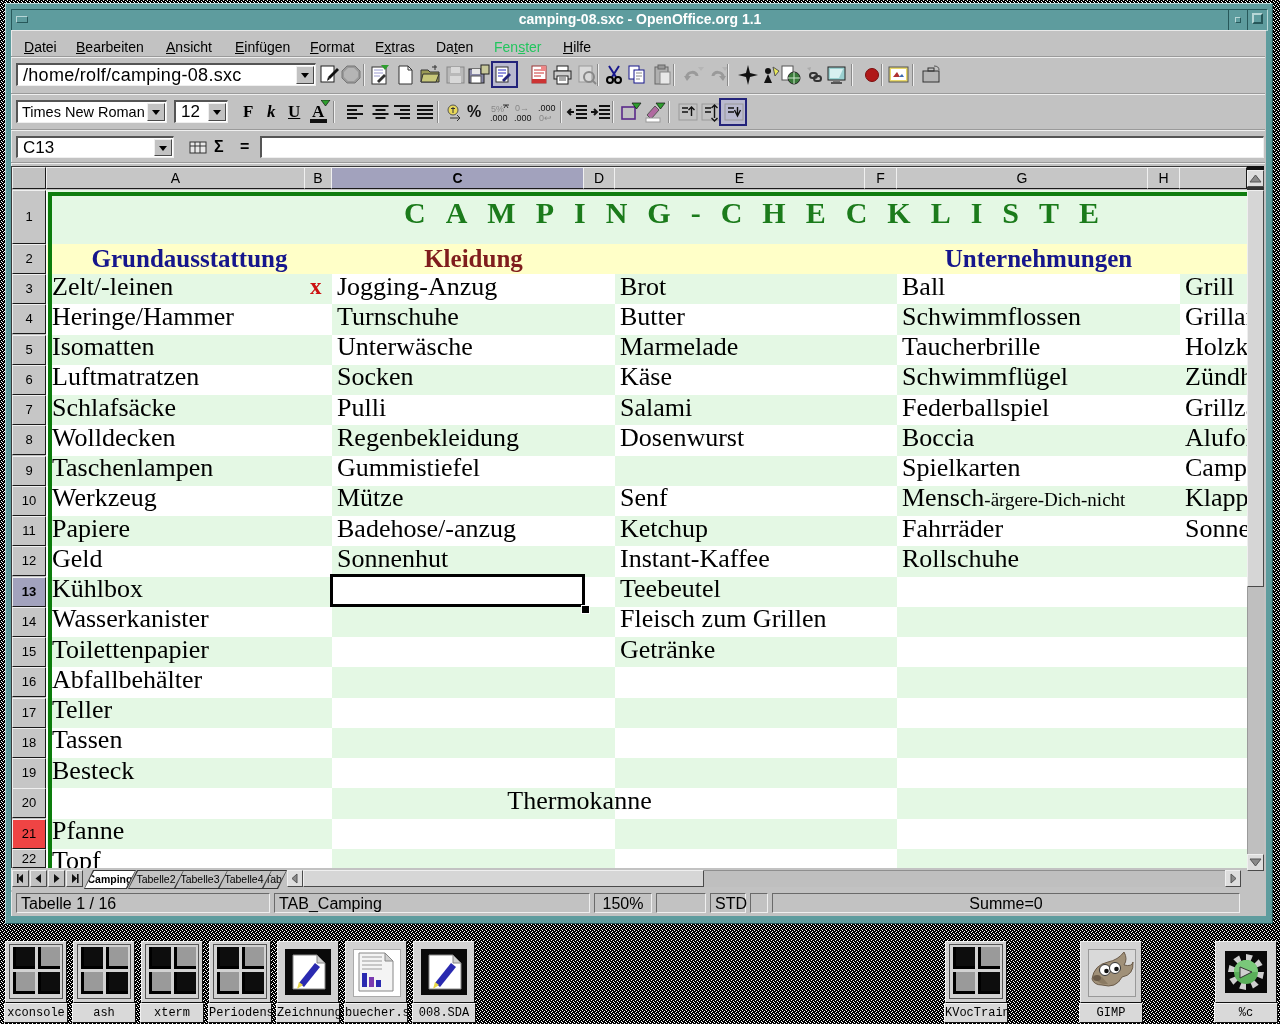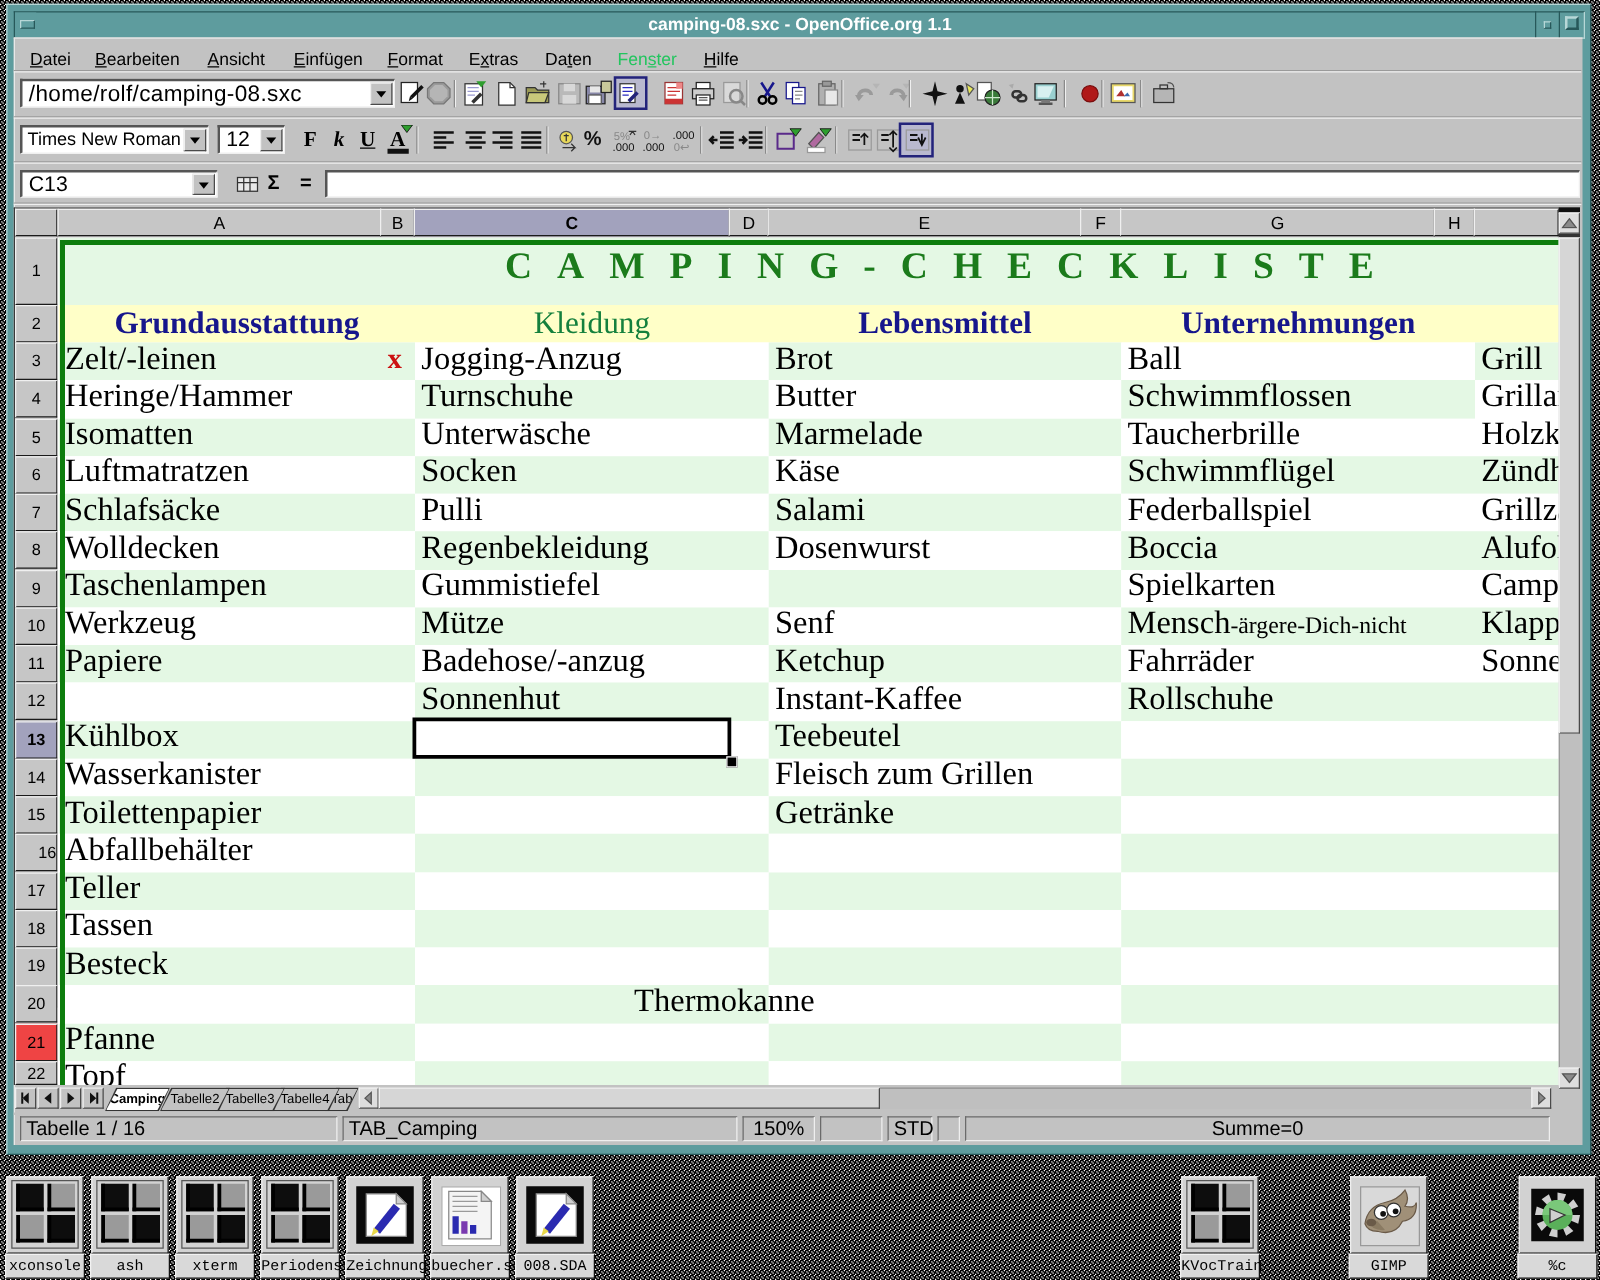--- a/index.html
+++ b/index.html
@@ -304,34 +304,33 @@
 <div class="rowhdr" style="top:364.8px;height:30.2px;background:#c6c6c6;font-weight:normal;line-height:28px;">6</div>
 <div class="rowhdr" style="top:395.0px;height:30.2px;background:#c6c6c6;font-weight:normal;line-height:28px;">7</div>
 <div class="rowhdr" style="top:425.2px;height:30.2px;background:#c6c6c6;font-weight:normal;line-height:28px;">8</div>
 <div class="rowhdr" style="top:455.5px;height:30.2px;background:#c6c6c6;font-weight:normal;line-height:28px;">9</div>
 <div class="rowhdr" style="top:485.8px;height:30.2px;background:#c6c6c6;font-weight:normal;line-height:28px;">10</div>
 <div class="rowhdr" style="top:516.0px;height:30.2px;background:#c6c6c6;font-weight:normal;line-height:28px;">11</div>
 <div class="rowhdr" style="top:546.2px;height:30.2px;background:#c6c6c6;font-weight:normal;line-height:28px;">12</div>
 <div class="rowhdr" style="top:576.5px;height:30.2px;background:#a2a2bd;font-weight:bold;line-height:28px;">13</div>
 <div class="rowhdr" style="top:606.8px;height:30.2px;background:#c6c6c6;font-weight:normal;line-height:28px;">14</div>
 <div class="rowhdr" style="top:637.0px;height:30.2px;background:#c6c6c6;font-weight:normal;line-height:28px;">15</div>
-<div class="rowhdr" style="top:667.2px;height:30.2px;background:#c6c6c6;font-weight:normal;line-height:28px;text-align:right;">16</div>
+<div class="rowhdr" style="top:667.2px;height:30.2px;background:#c6c6c6;font-weight:normal;line-height:28px;">16</div>
 <div class="rowhdr" style="top:697.5px;height:30.2px;background:#c6c6c6;font-weight:normal;line-height:28px;">17</div>
 <div class="rowhdr" style="top:727.8px;height:30.2px;background:#c6c6c6;font-weight:normal;line-height:28px;">18</div>
 <div class="rowhdr" style="top:758.0px;height:48px;background:#c6c6c6;font-weight:normal;line-height:28px;">19</div>
 <div class="rowhdr" style="top:788.2px;height:30.2px;background:#c6c6c6;font-weight:normal;line-height:28px;">20</div>
 <div class="rowhdr" style="top:818.5px;height:30.2px;background:#ef4444;font-weight:normal;line-height:28px;">21</div>
 <div class="rowhdr" style="top:848.8px;height:19.2px;background:#c6c6c6;font-weight:normal;line-height:17px;">22</div>
 <div class="abs" style="left:46px;top:190px;width:1201px;height:678px;background:#fff;overflow:hidden;" id="grid">
 <div class="abs" style="left:1px;top:0;width:1200px;height:54px;background:#e4f8e4;"></div>
 <div class="abs ser" style="left:358px;top:6px;font-size:30px;font-weight:bold;color:#1b7b1b;letter-spacing:20px;white-space:nowrap;">CAMPING-CHECKLISTE</div>
 <div class="abs" style="left:1px;top:54px;width:1200px;height:30px;background:#ffffc8;"></div>
 <div class="abs ser" style="left:1px;top:55px;width:285px;text-align:center;font-size:25px;font-weight:bold;color:#16168c;">Grundausstattung</div>
-<div class="abs ser" style="left:286px;top:55px;width:283px;text-align:center;font-size:25px;font-weight:normal;color:#15803d;">Kleidung</div>
-<div class="abs ser" style="left:569px;top:55px;width:282px;text-align:center;font-size:25px;font-weight:bold;color:#16168c;">Lebensmittel</div>
+<div class="abs ser" style="left:286px;top:55px;width:283px;text-align:center;font-size:25px;font-weight:bold;color:#7f1d1d;">Kleidung</div>
 <div class="abs ser" style="left:851px;top:55px;width:283px;text-align:center;font-size:25px;font-weight:bold;color:#16168c;">Unternehmungen</div>
 <div class="abs" style="left:1px;top:84.00px;width:285px;height:30.25px;background:#e4f8e4;"></div>
 <div class="abs" style="left:286px;top:84.00px;width:283px;height:30.25px;background:#fff;"></div>
 <div class="abs" style="left:569px;top:84.00px;width:282px;height:30.25px;background:#e4f8e4;"></div>
 <div class="abs" style="left:851px;top:84.00px;width:283px;height:30.25px;background:#fff;"></div>
 <div class="abs" style="left:1134px;top:84.00px;width:67px;height:30.25px;background:#e4f8e4;"></div>
 <div class="cell" style="left:6px;top:82.50px;width:1195px;height:30.25px;line-height:28px;font-size:26px;">Zelt/-leinen</div>
 <div class="cell" style="left:264px;top:82.50px;width:30px;height:30.25px;line-height:28px;font-size:23px;font-weight:bold;color:#cc1111;">x</div>
 <div class="cell" style="left:291px;top:82.50px;width:910px;height:30.25px;line-height:28px;font-size:26px;">Jogging-Anzug</div>
 <div class="cell" style="left:856px;top:82.50px;width:345px;height:30.25px;line-height:28px;font-size:26px;">Ball</div>
@@ -414,20 +413,21 @@
 <div class="cell" style="left:6px;top:324.50px;width:1195px;height:30.25px;line-height:28px;font-size:26px;">Papiere</div>
 <div class="cell" style="left:291px;top:324.50px;width:910px;height:30.25px;line-height:28px;font-size:26px;">Badehose/-anzug</div>
 <div class="cell" style="left:574px;top:324.50px;width:627px;height:30.25px;line-height:28px;font-size:26px;">Ketchup</div>
 <div class="cell" style="left:856px;top:324.50px;width:345px;height:30.25px;line-height:28px;font-size:26px;">Fahrräder</div>
 <div class="cell" style="left:1139px;top:324.50px;width:62px;height:30.25px;line-height:28px;font-size:26px;">Sonnenschirm</div>
 <div class="abs" style="left:1px;top:356.25px;width:285px;height:30.25px;background:#fff;"></div>
 <div class="abs" style="left:286px;top:356.25px;width:283px;height:30.25px;background:#e4f8e4;"></div>
 <div class="abs" style="left:569px;top:356.25px;width:282px;height:30.25px;background:#fff;"></div>
 <div class="abs" style="left:851px;top:356.25px;width:283px;height:30.25px;background:#e4f8e4;"></div>
 <div class="abs" style="left:1134px;top:356.25px;width:67px;height:30.25px;background:#e4f8e4;"></div>
+<div class="cell" style="left:6px;top:354.75px;width:1195px;height:30.25px;line-height:28px;font-size:26px;">Geld</div>
 <div class="cell" style="left:291px;top:354.75px;width:910px;height:30.25px;line-height:28px;font-size:26px;">Sonnenhut</div>
 <div class="cell" style="left:574px;top:354.75px;width:627px;height:30.25px;line-height:28px;font-size:26px;">Instant-Kaffee</div>
 <div class="cell" style="left:856px;top:354.75px;width:345px;height:30.25px;line-height:28px;font-size:26px;">Rollschuhe</div>
 <div class="abs" style="left:1px;top:386.50px;width:285px;height:30.25px;background:#e4f8e4;"></div>
 <div class="abs" style="left:286px;top:386.50px;width:283px;height:30.25px;background:#fff;"></div>
 <div class="abs" style="left:569px;top:386.50px;width:282px;height:30.25px;background:#e4f8e4;"></div>
 <div class="abs" style="left:851px;top:386.50px;width:283px;height:30.25px;background:#fff;"></div>
 <div class="abs" style="left:1134px;top:386.50px;width:67px;height:30.25px;background:#fff;"></div>
 <div class="cell" style="left:6px;top:385.00px;width:1195px;height:30.25px;line-height:28px;font-size:26px;">Kühlbox</div>
 <div class="cell" style="left:574px;top:385.00px;width:627px;height:30.25px;line-height:28px;font-size:26px;">Teebeutel</div>

